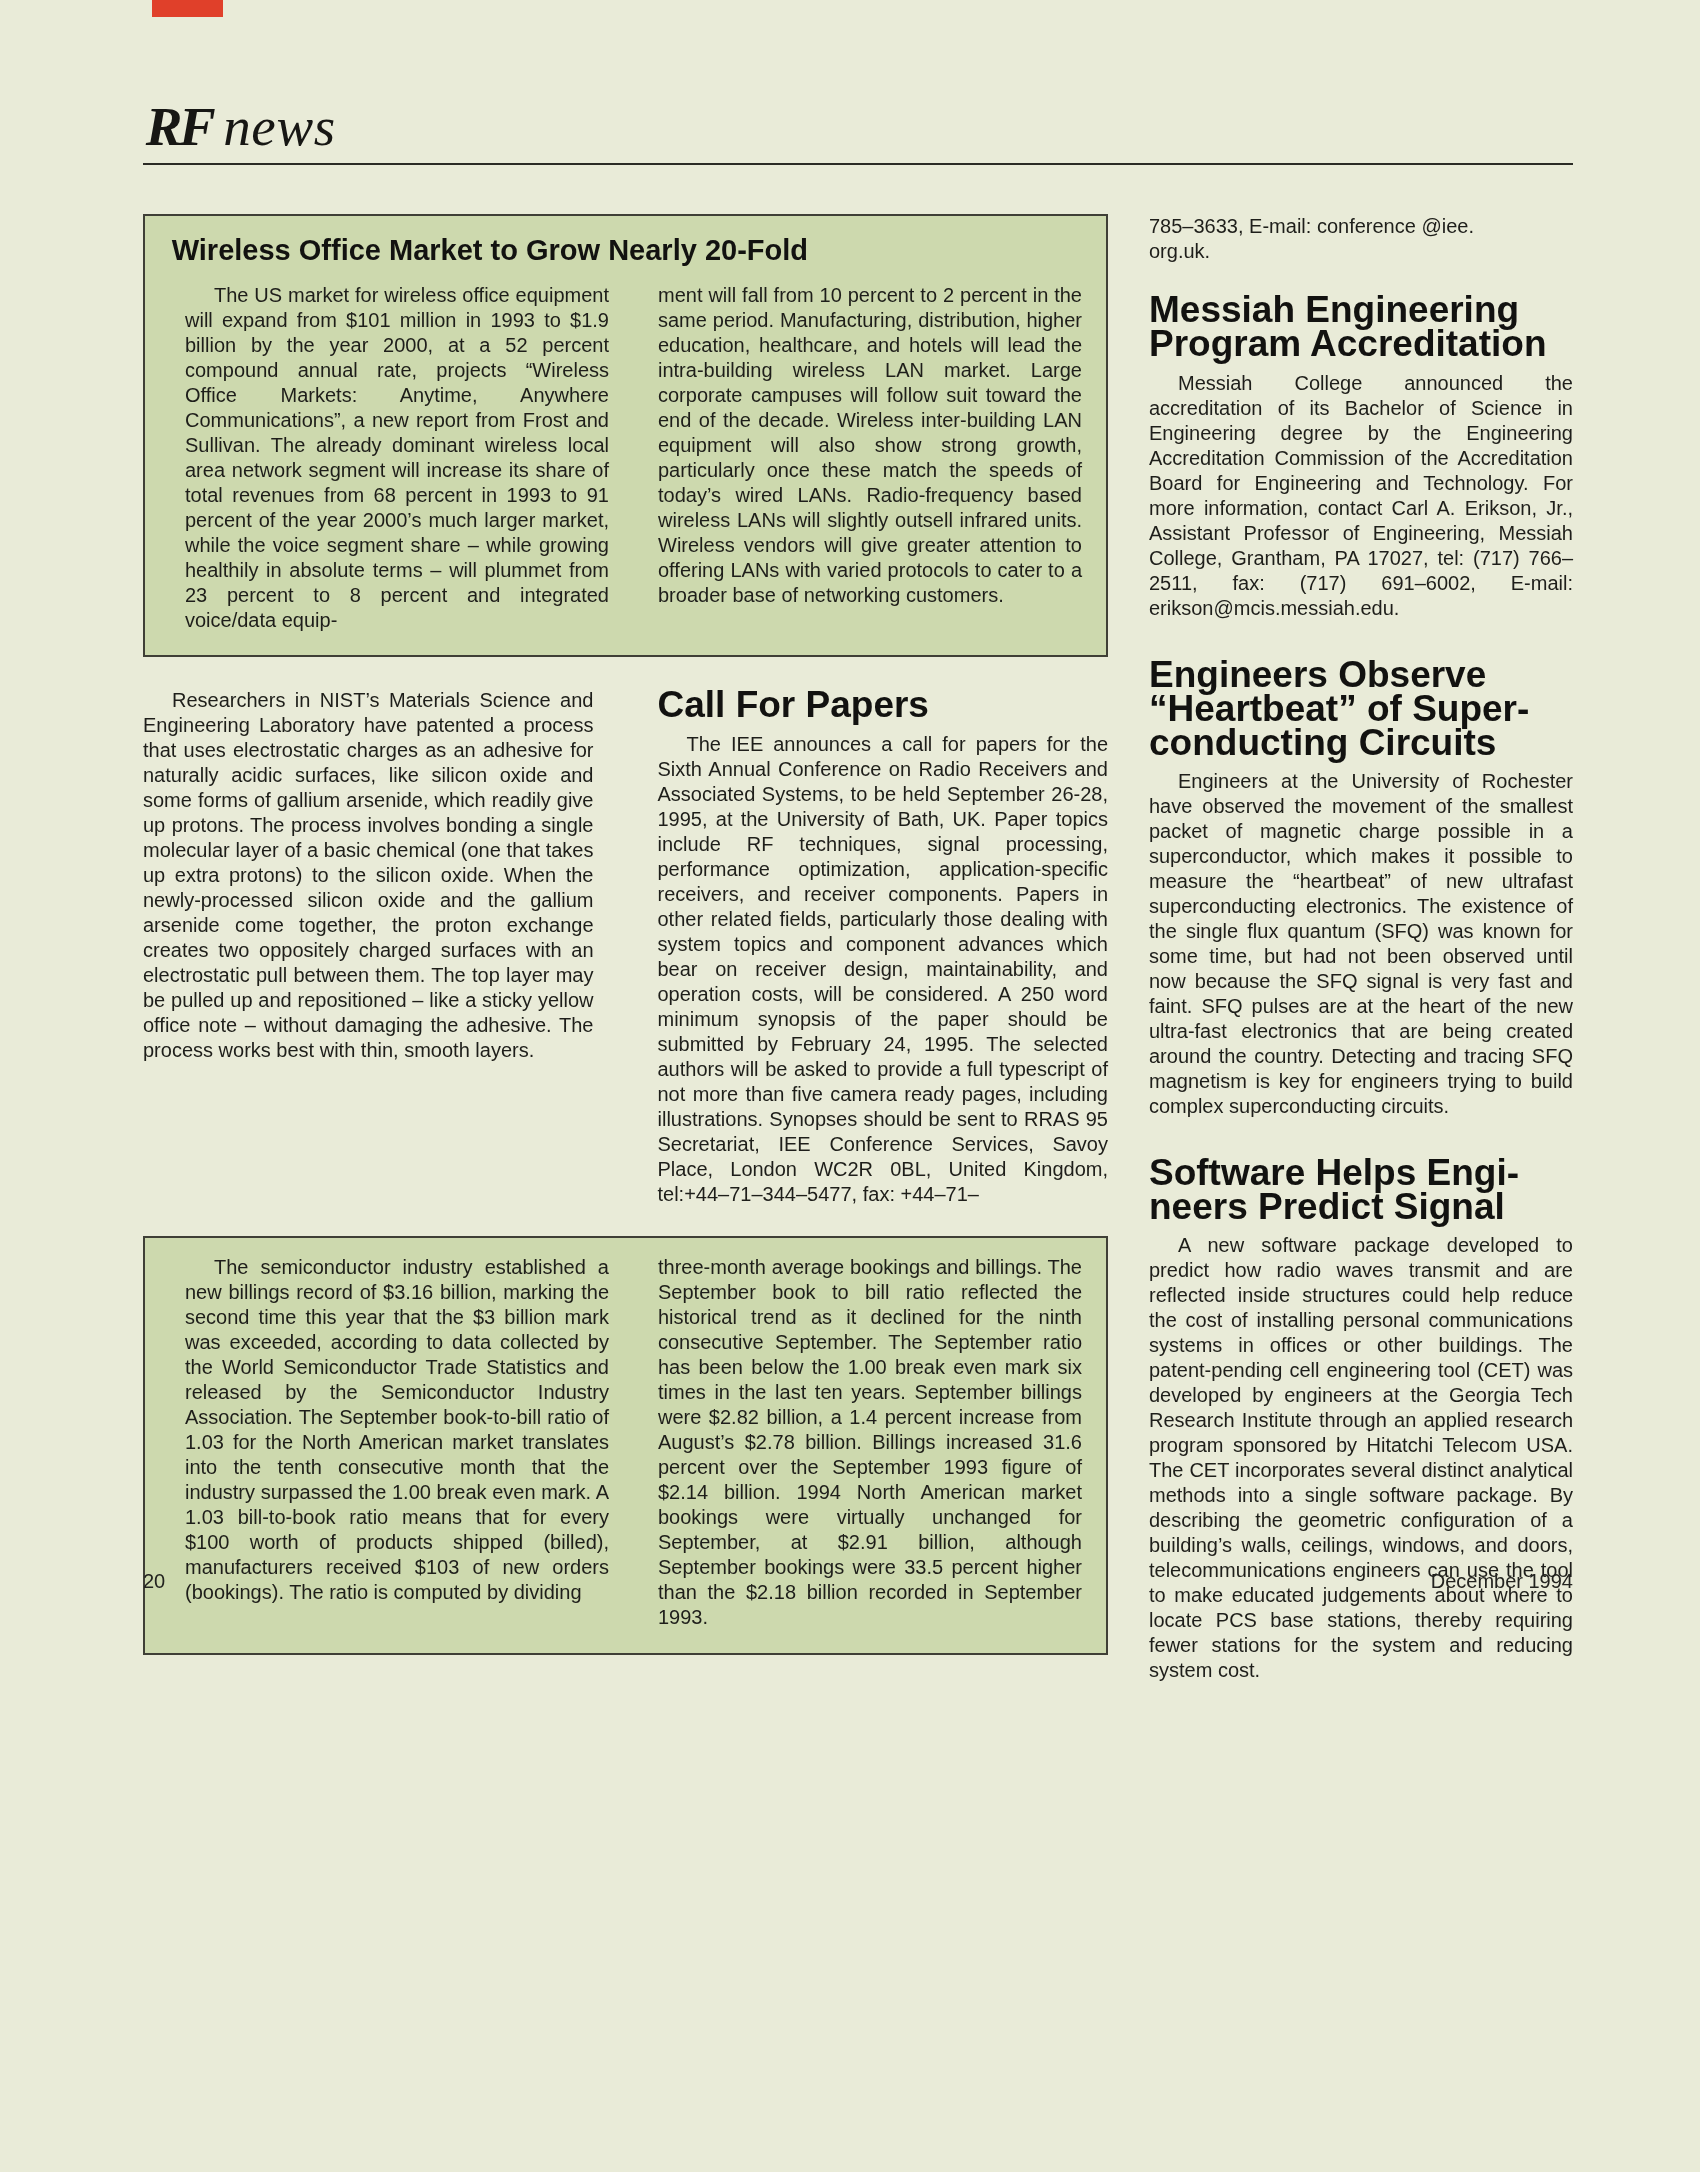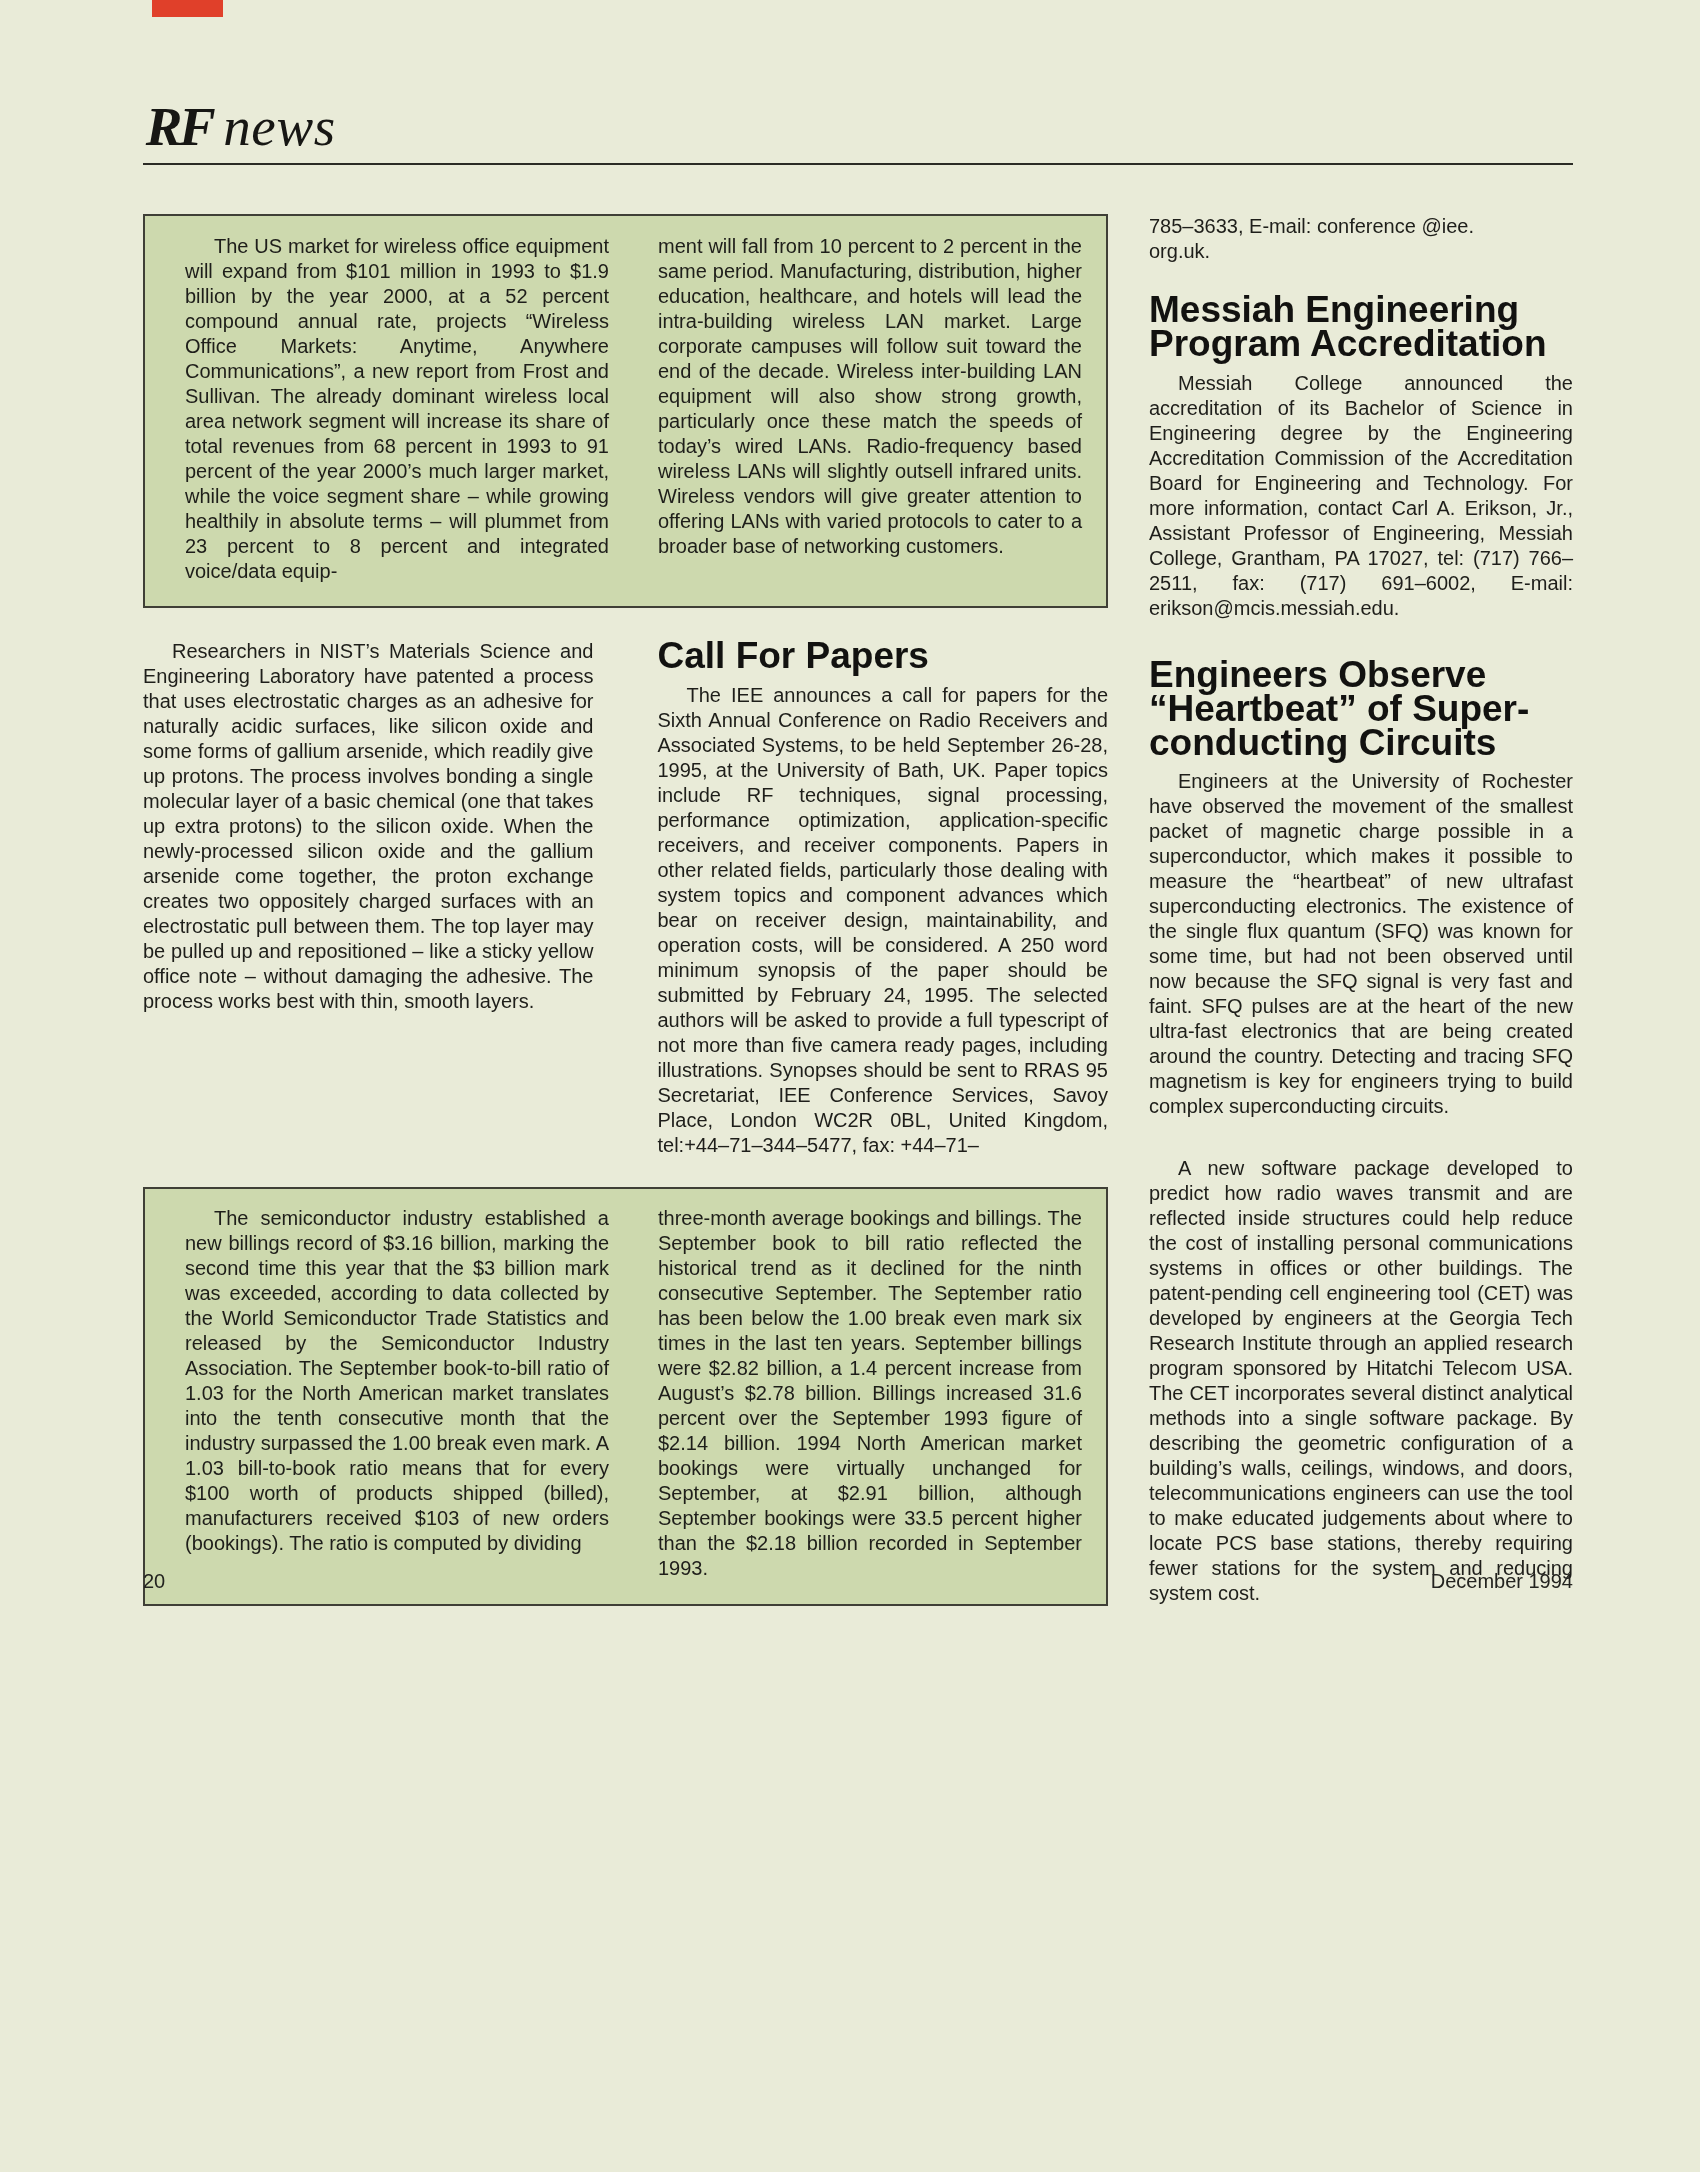--- a/index.html
+++ b/index.html
@@ -111,20 +111,21 @@
   <header class="masthead">
     <span class="rf">RF</span><span class="news">news</span>
   </header>
   <hr class="rule">
 
   <div class="content">
 
     <div class="main-col">
 
       <section class="green-box">
+        <h2>Wireless Office Market to Grow Nearly 20-Fold</h2>
         <div class="twocol">
           <p class="body-text indent">The US market for wireless office equipment will expand from $101 million in 1993 to $1.9 billion by the year 2000, at a 52 percent compound annual rate, projects “Wireless Office Markets: Anytime, Anywhere Communications”, a new report from Frost and Sullivan. The already dominant wireless local area network segment will increase its share of total revenues from 68 percent in 1993 to 91 percent of the year 2000’s much larger market, while the voice segment share – while growing healthily in absolute terms – will plummet from 23 percent to 8 percent and integrated voice/data equip-</p>
           <p class="body-text">ment will fall from 10 percent to 2 percent in the same period. Manufacturing, distribution, higher education, healthcare, and hotels will lead the intra-building wireless LAN market. Large corporate campuses will follow suit toward the end of the decade. Wireless inter-building LAN equipment will also show strong growth, particularly once these match the speeds of today’s wired LANs. Radio-frequency based wireless LANs will slightly outsell infrared units. Wireless vendors will give greater attention to offering LANs with varied protocols to cater to a broader base of networking customers.</p>
         </div>
       </section>
 
       <div class="mid-row">
         <section class="col">
           <p class="body-text indent">Researchers in NIST’s Materials Science and Engineering Laboratory have patented a process that uses electrostatic charges as an adhesive for naturally acidic surfaces, like silicon oxide and some forms of gallium arsenide, which readily give up protons. The process involves bonding a single molecular layer of a basic chemical (one that takes up extra protons) to the silicon oxide. When the newly-processed silicon oxide and the gallium arsenide come together, the proton exchange creates two oppositely charged surfaces with an electrostatic pull between them. The top layer may be pulled up and repositioned – like a sticky yellow office note – without damaging the adhesive. The process works best with thin, smooth layers.</p>
         </section>
@@ -155,20 +156,22 @@
       </section>
 
       <section>
         <h3 class="art-title">Engineers Observe
 “Heartbeat” of Super-
 conducting Circuits</h3>
         <p class="body-text indent">Engineers at the University of Rochester have observed the movement of the smallest packet of magnetic charge possible in a superconductor, which makes it possible to measure the “heartbeat” of new ultrafast superconducting electronics. The existence of the single flux quantum (SFQ) was known for some time, but had not been observed until now because the SFQ signal is very fast and faint. SFQ pulses are at the heart of the new ultra-fast electronics that are being created around the country. Detecting and tracing SFQ magnetism is key for engineers trying to build complex superconducting circuits.</p>
       </section>
 
       <section>
+        <h3 class="art-title">Software Helps Engi-
+neers Predict Signal</h3>
         <p class="body-text indent">A new software package developed to predict how radio waves transmit and are reflected inside structures could help reduce the cost of installing personal communications systems in offices or other buildings. The patent-pending cell engineering tool (CET) was developed by engineers at the Georgia Tech Research Institute through an applied research program sponsored by Hitatchi Telecom USA. The CET incorporates several distinct analytical methods into a single software package. By describing the geometric configuration of a building’s walls, ceilings, windows, and doors, telecommunications engineers can use the tool to make educated judgements about where to locate PCS base stations, thereby requiring fewer stations for the system and reducing system cost.</p>
       </section>
 
     </aside>
 
   </div>
 
   <footer class="page-footer">
     <span>20</span>
     <span>December 1994</span>

